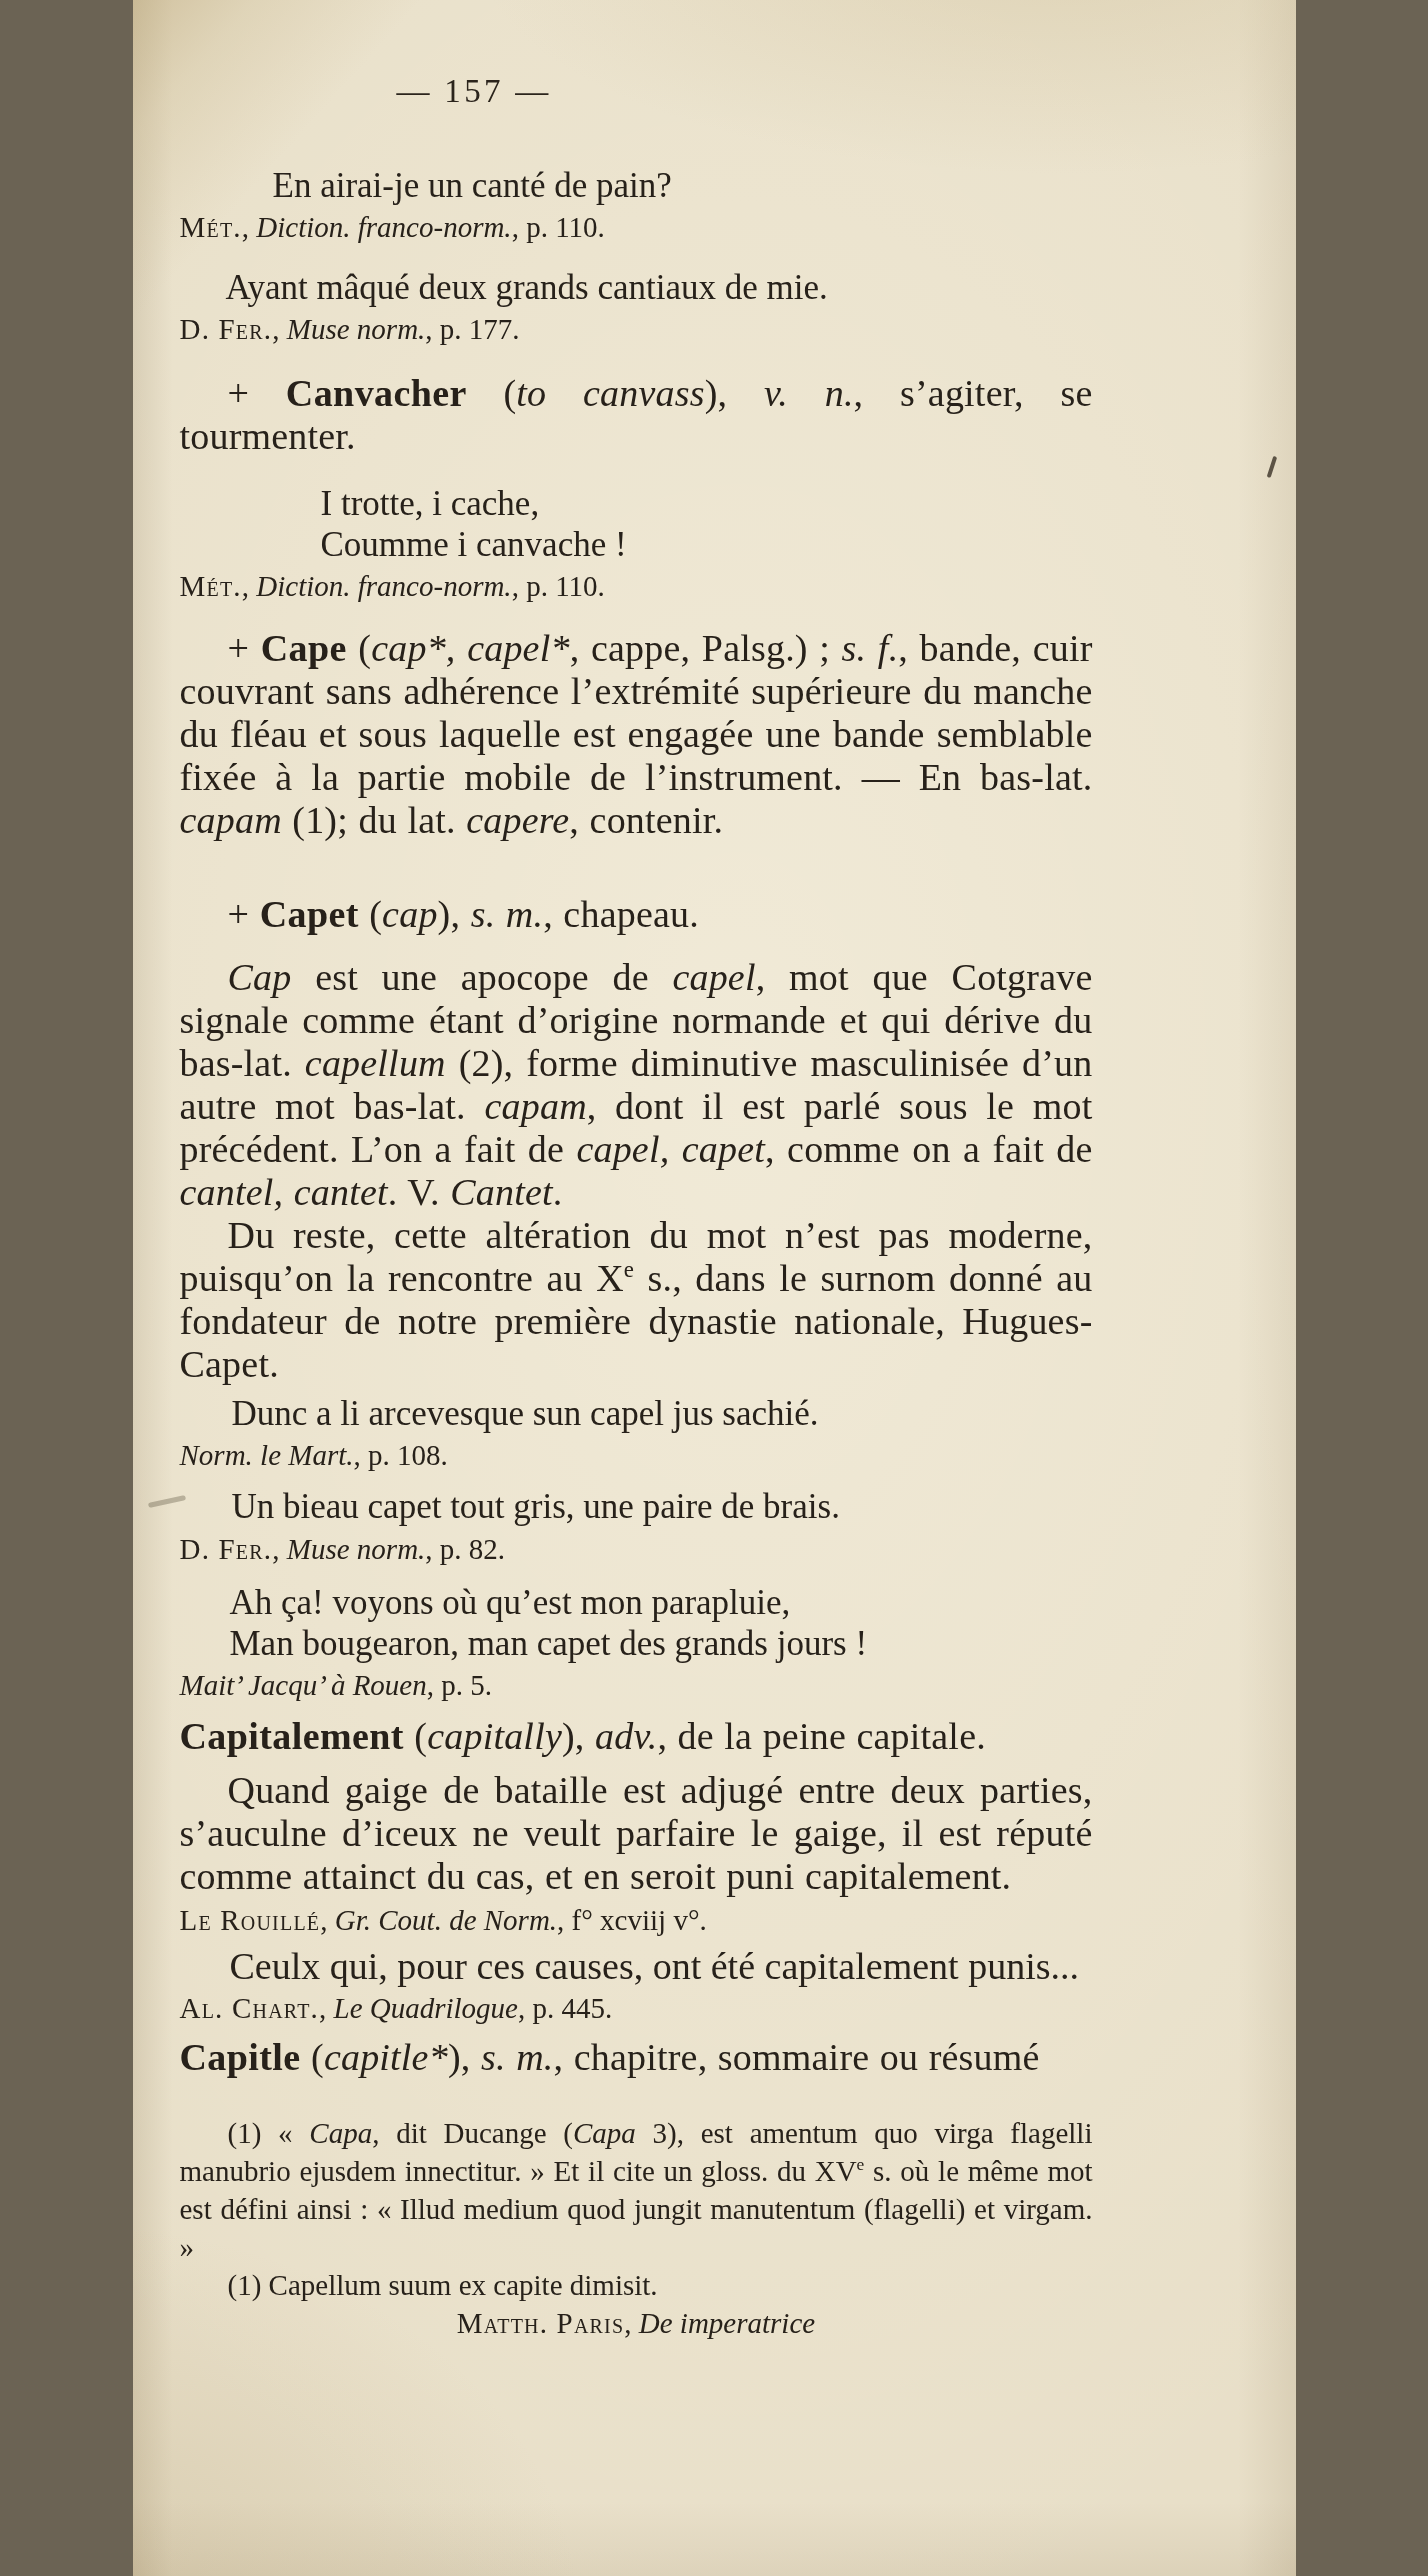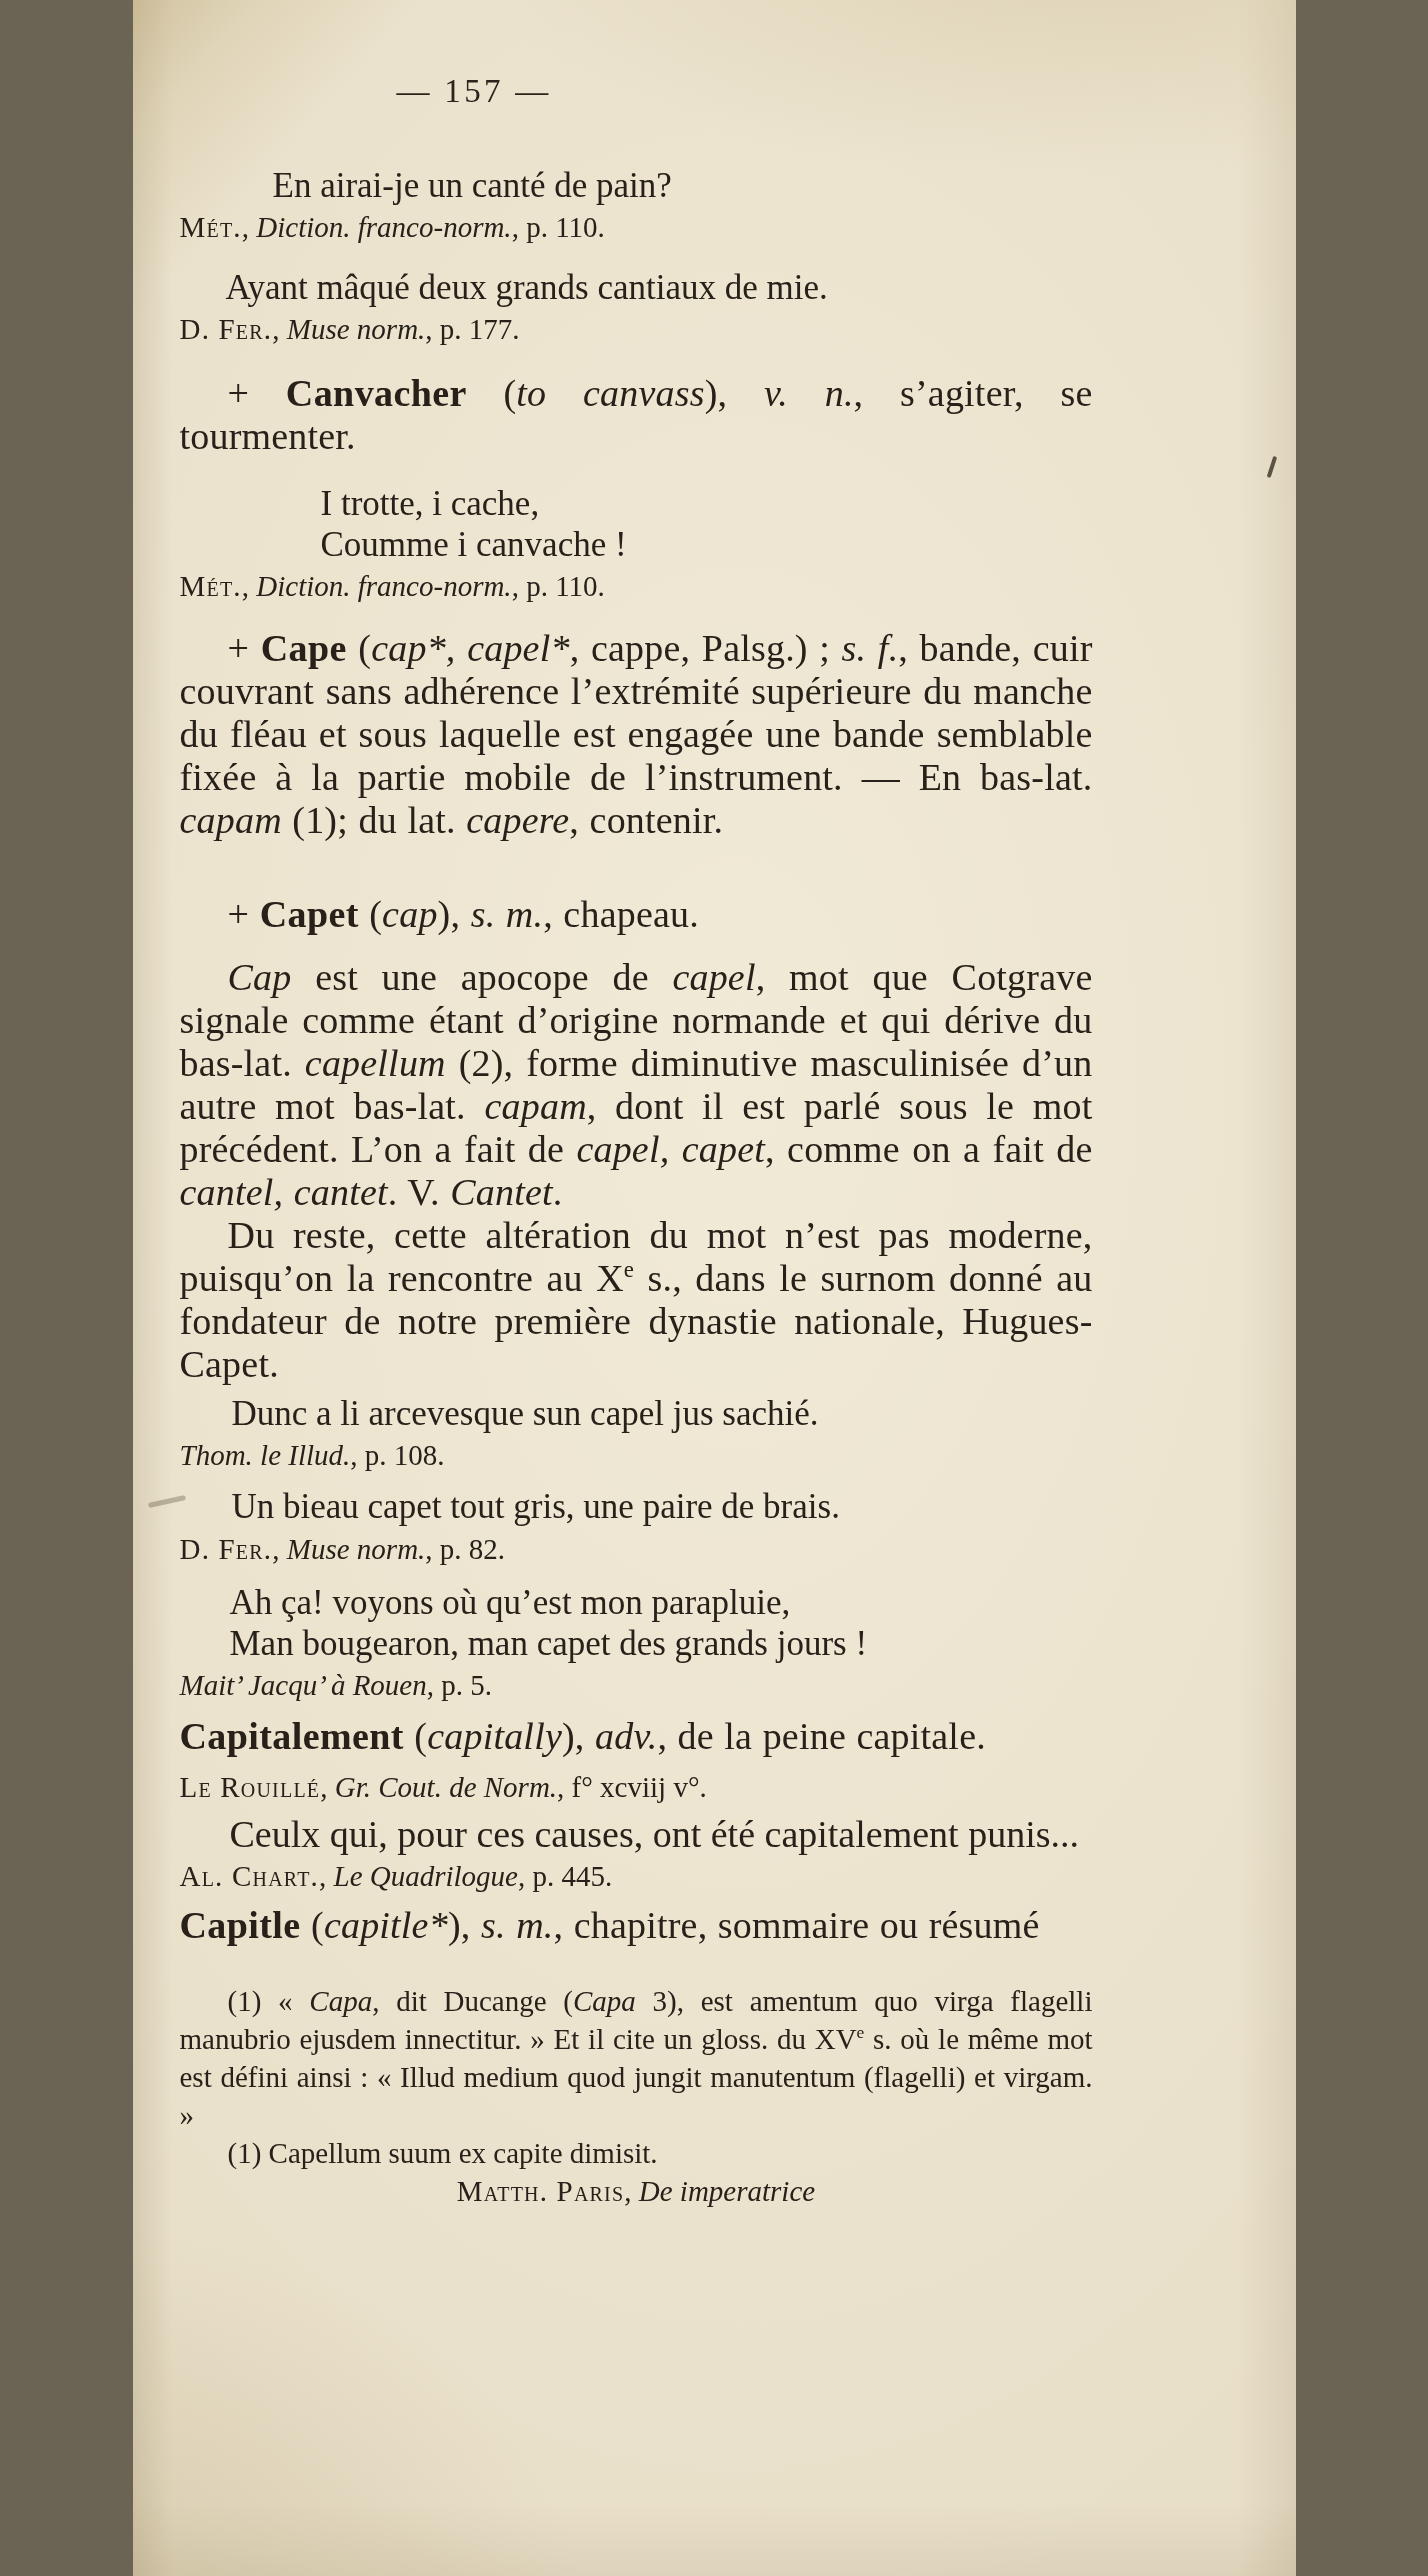--- a/index.html
+++ b/index.html
@@ -120,35 +120,36 @@
 
     <div class="para" style="margin-bottom:20px"><span>+ </span><span class="bo">Capet</span><span> (</span><span class="it">cap</span><span>), </span><span class="it">s. m.</span><span>, chapeau.</span></div>
 
     <div class="para" style="margin-bottom:0"><span class="it">Cap</span><span> est une apocope de </span><span class="it">capel</span><span>, mot que Cotgrave signale comme étant d’origine normande et qui dérive du bas-lat. </span><span class="it">capellum</span><span> (2), forme diminutive masculinisée d’un autre mot bas-lat. </span><span class="it">capam</span><span>, dont il est parlé sous le mot précédent. L’on a fait de </span><span class="it">capel, capet</span><span>, comme on a fait de </span><span class="it">cantel, cantet</span><span>. V. </span><span class="it">Cantet</span><span>.</span></div>
 
     <div class="para" style="margin-bottom:6.6px"><span>Du reste, cette altération du mot n’est pas moderne, puisqu’on la rencontre au X</span><span class="sup">e</span><span> s., dans le surnom donné au fondateur de notre première dynastie nationale, Hugues-Capet.</span></div>
 
     <div class="verse" style="margin-left:52px">
       <div class="vline"><span>Dunc a li arcevesque sun capel jus sachié.</span></div>
     </div>
-    <div class="cite" style="margin-bottom:13.2px"><span class="it">Thom. le Illud.</span><span>, p. 108.</span></div>
+    <div class="cite" style="margin-bottom:13.2px"><span class="it">Norm. le Mart.</span><span>, p. 108.</span></div>
 
     <div class="verse" style="margin-left:52px">
       <div class="vline"><span>Un bieau capet tout gris, une paire de brais.</span></div>
     </div>
     <div class="cite" style="margin-bottom:15px"><span class="sc">D. Fer.</span><span>, </span><span class="it">Muse norm.</span><span>, p. 82.</span></div>
 
     <div class="verse" style="margin-left:50px">
       <div class="vline"><span>Ah ça! voyons où qu’est mon parapluie,</span></div>
       <div class="vline"><span>Man bougearon, man capet des grands jours !</span></div>
     </div>
     <div class="cite" style="margin-bottom:11.6px"><span class="it">Mait’ Jacqu’ à Rouen</span><span>, p. 5.</span></div>
 
     <div class="para noindent" style="margin-bottom:11.6px"><span class="bo">Capitalement</span><span> (</span><span class="it">capitally</span><span>), </span><span class="it">adv.</span><span>, de la peine capitale.</span></div>
 
+    <div class="para" style="margin-bottom:0"><span>Quand gaige de bataille est adjugé entre deux parties, s’auculne d’iceux ne veult parfaire le gaige, il est réputé comme attainct du cas, et en seroit puni capitalement.</span></div>
     <div class="cite" style="margin-bottom:8.3px"><span class="sc">Le Rouillé</span><span>, </span><span class="it">Gr. Cout. de Norm.</span><span>, f° xcviij v°.</span></div>
 
     <div class="verse" style="margin-left:50px;font-size:38px">
       <div class="vline"><span>Ceulx qui, pour ces causes, ont été capitalement punis...</span></div>
     </div>
     <div class="cite" style="margin-bottom:10px"><span class="sc">Al. Chart.</span><span>, </span><span class="it">Le Quadrilogue</span><span>, p. 445.</span></div>
 
     <div class="para noindent" style="margin-bottom:18px"><span class="bo">Capitle</span><span> (</span><span class="it">capitle*</span><span>), </span><span class="it">s. m.</span><span>, chapitre, sommaire ou résumé</span></div>
 
     <div class="footnotes">

